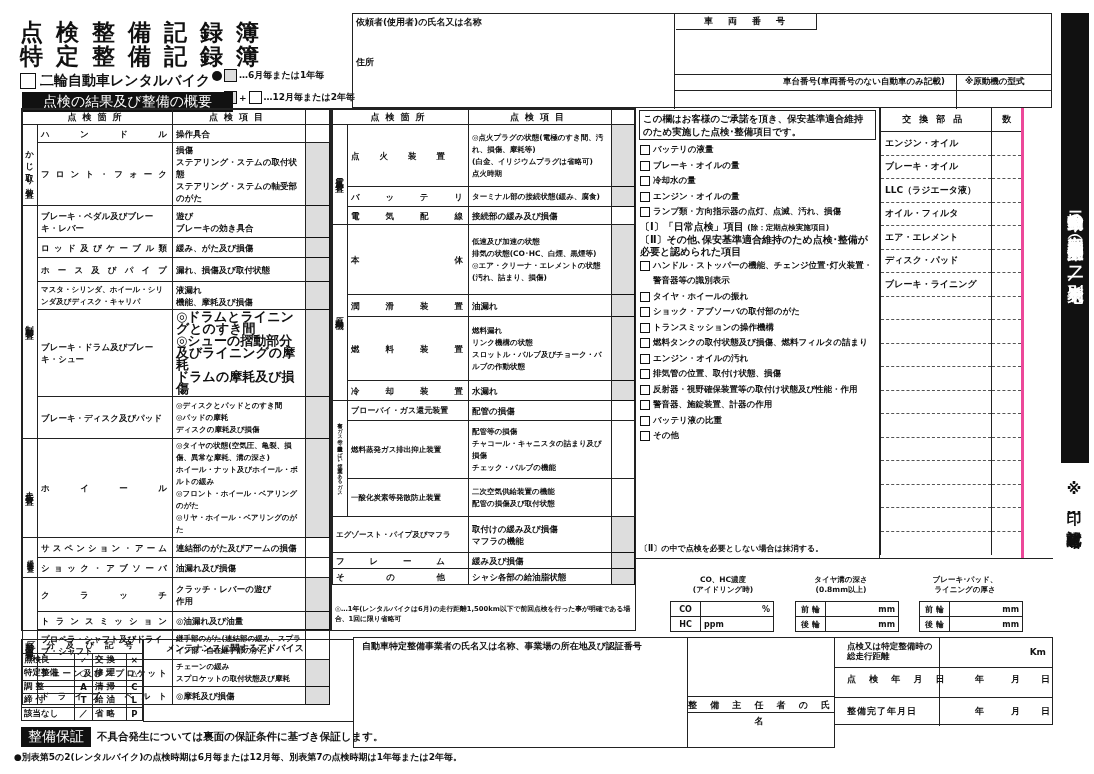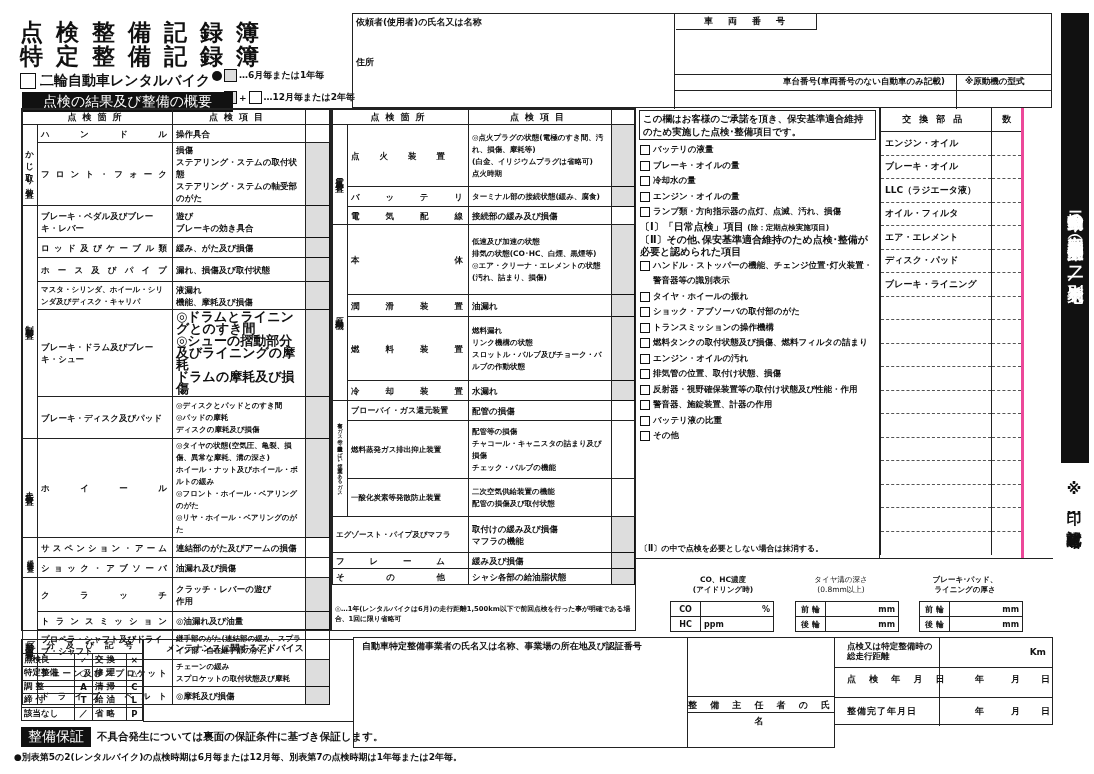--- a/index.html
+++ b/index.html
@@ -480,21 +480,21 @@
       <tr>
         <td style="width:30px;text-align:center">CO</td>
         <td style="text-align:right">%</td>
       </tr>
   <tr>
         <td style="text-align:center">HC</td>
         <td style="">ppm</td>
       </tr>
 </tbody>
   </table>
-<div class="abs" style="left:786px;top:575px;width:110px;text-align:center;font-size:7.5px;font-weight:normal;white-space:pre-line;line-height:10px">タイヤ溝の深さ
+<div class="abs" style="left:786px;top:575px;width:110px;text-align:center;font-size:7.5px;font-weight:bold;white-space:pre-line;line-height:10px">タイヤ溝の深さ
 (0.8mm以上)</div>
 <table class="meas abs" style="left:795px;top:601px;width:104px">
   <tbody>
       <tr>
         <td style="width:30px;text-align:center">前 輪</td>
         <td style="text-align:right">mm</td>
       </tr>
   <tr>
         <td style="text-align:center">後 輪</td>
         <td style="text-align:right">mm</td>

